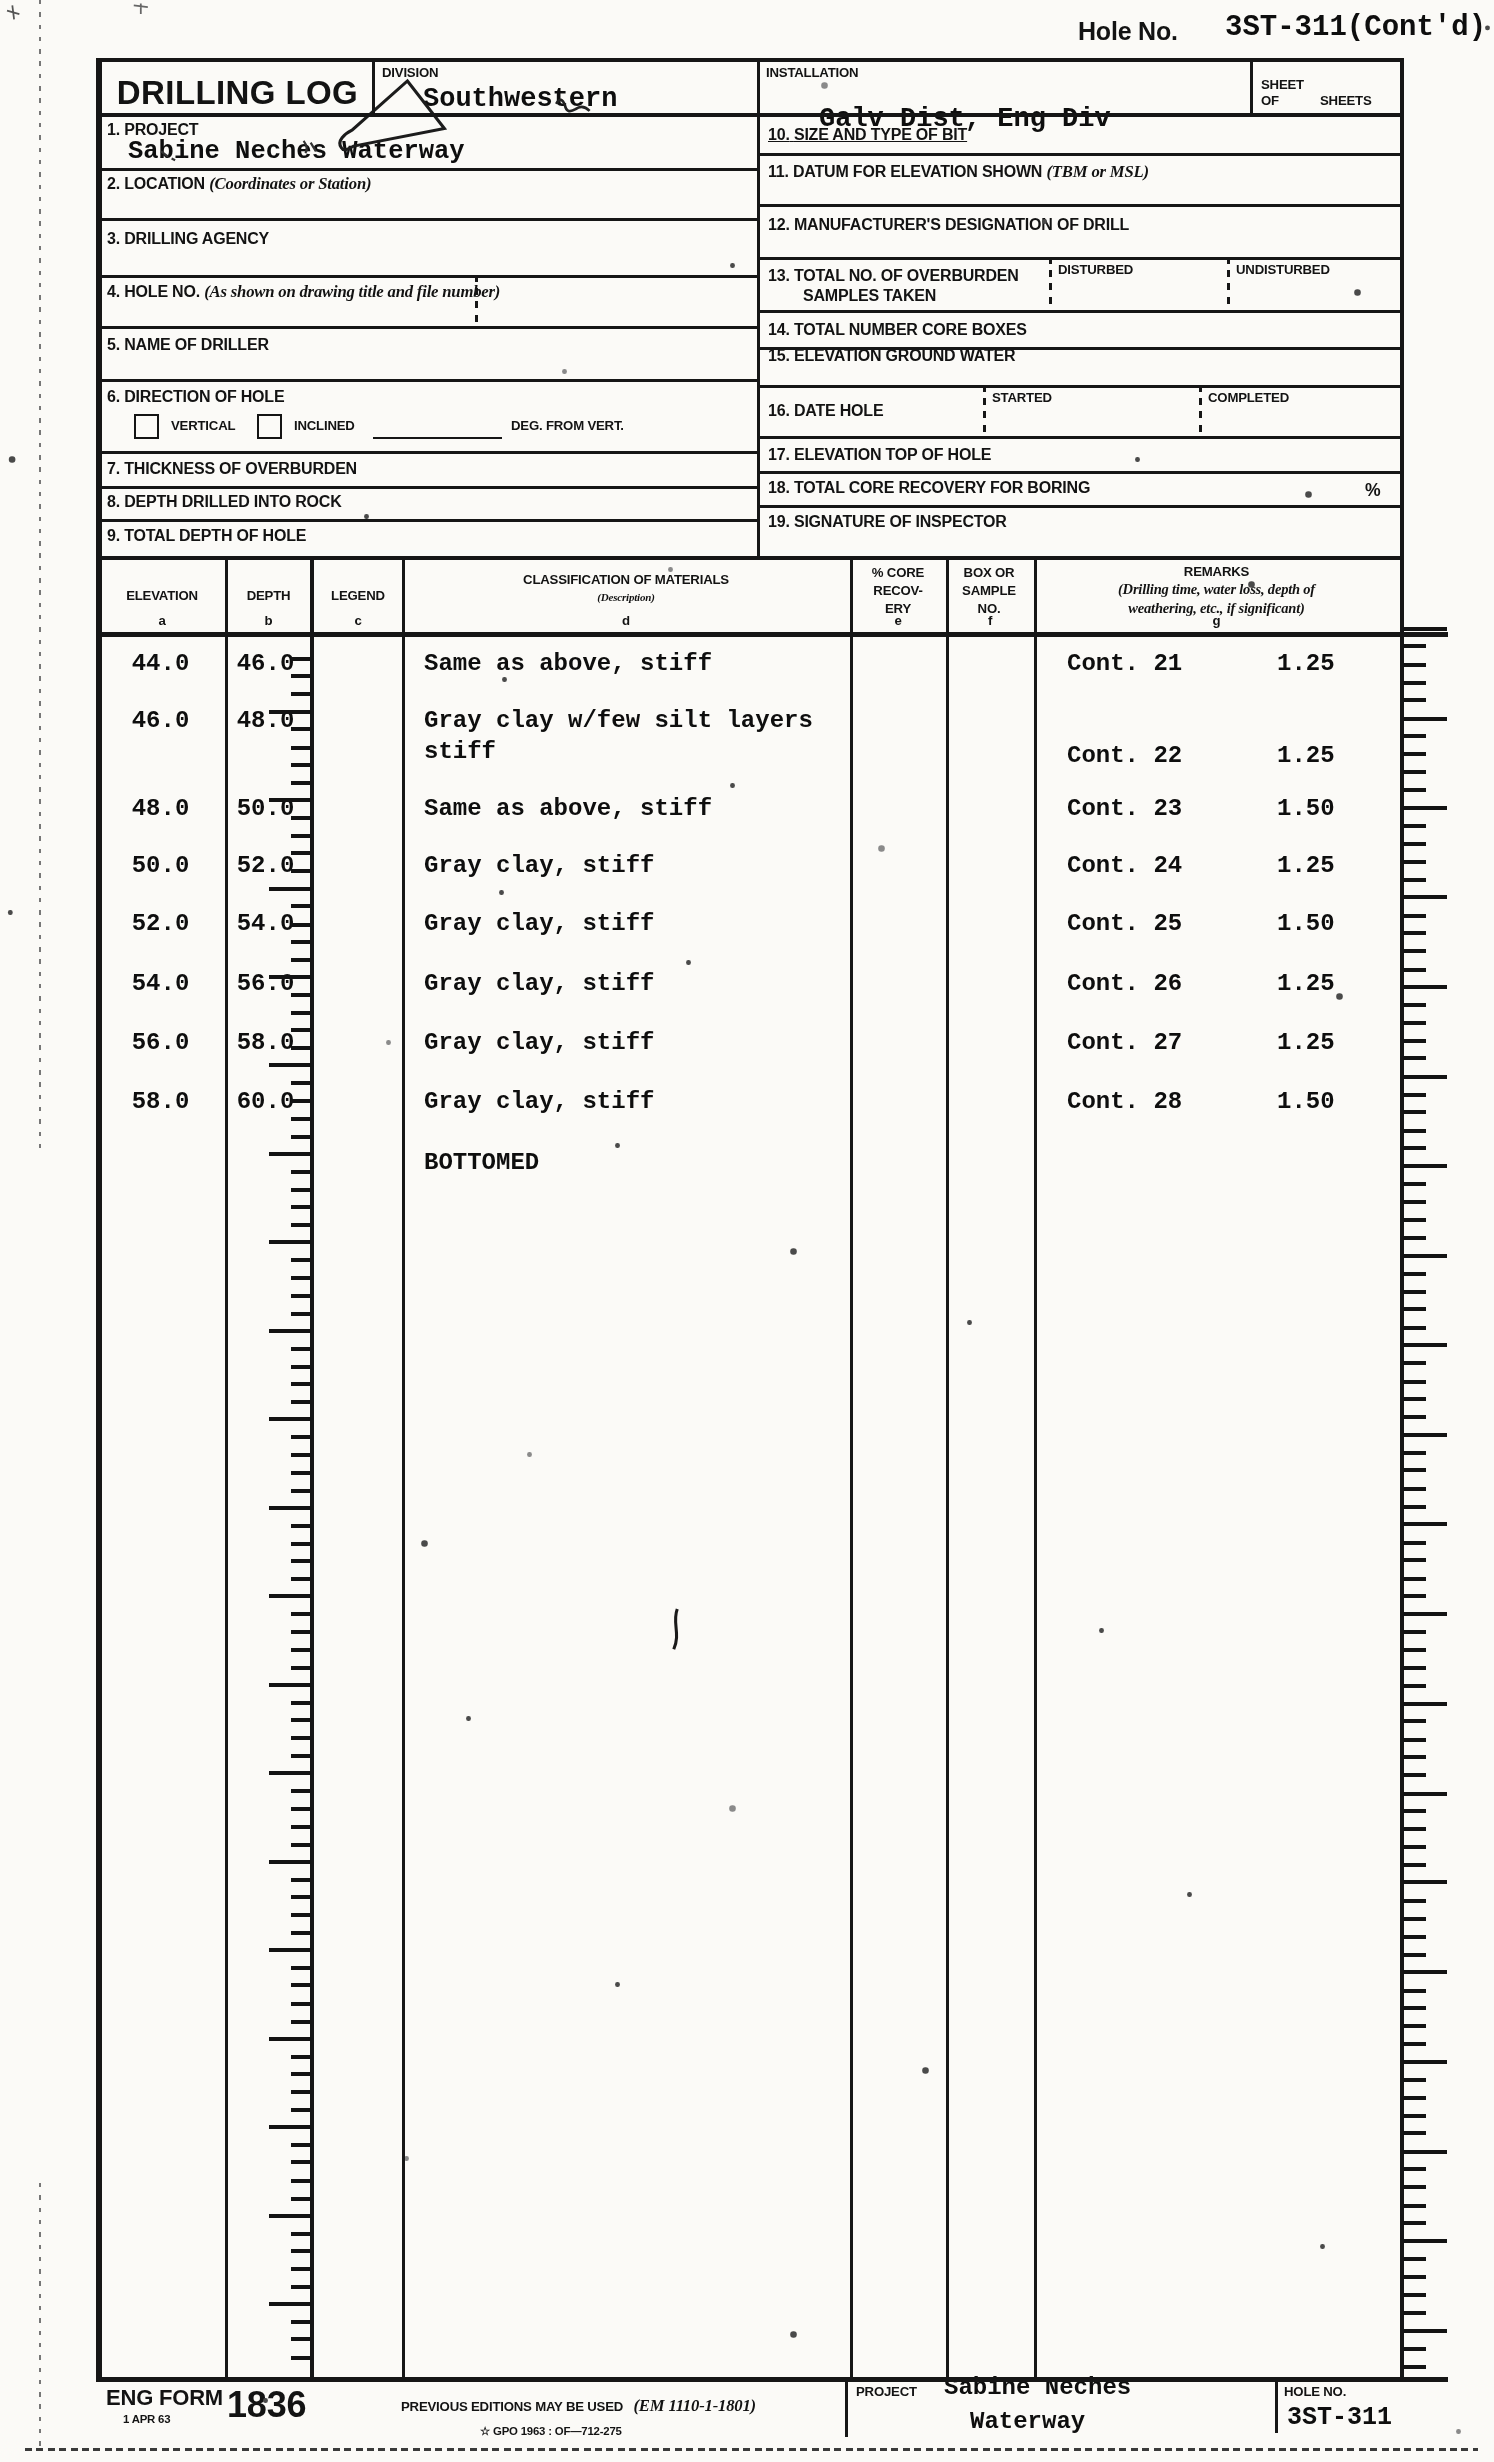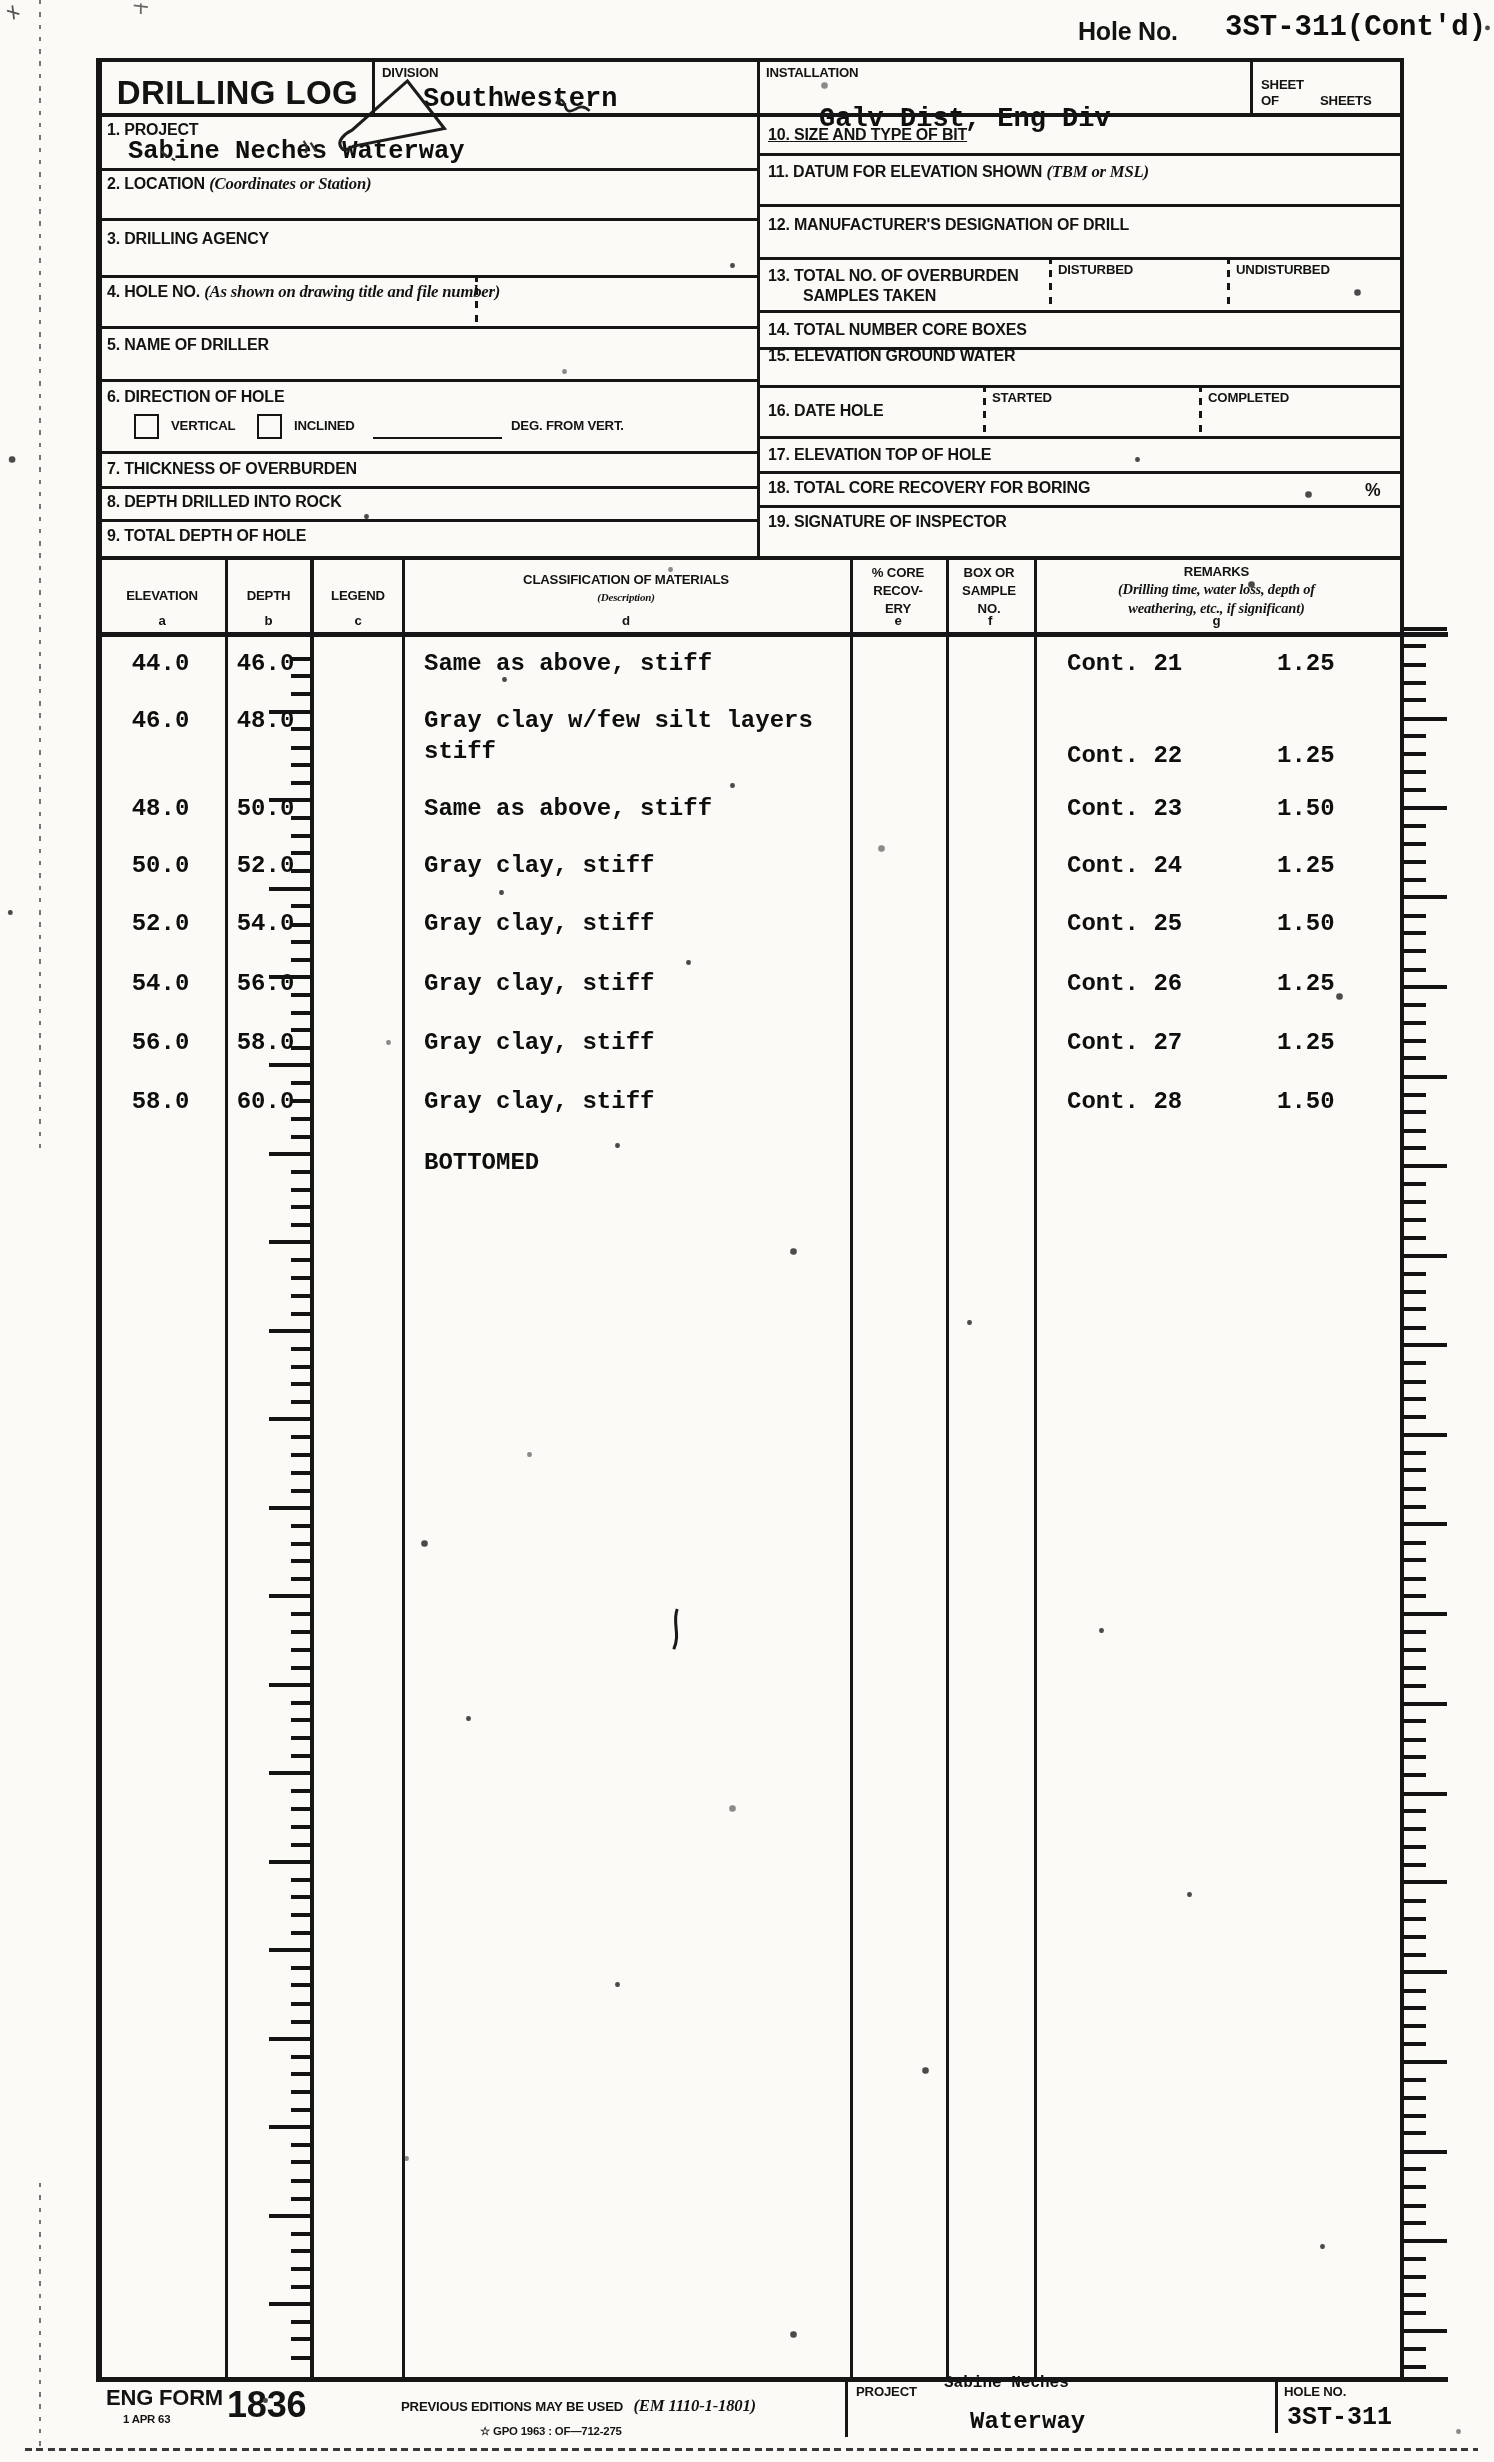--- a/index.html
+++ b/index.html
@@ -215,21 +215,21 @@
 
   <div class="lbl" style="left:106px;top:2384px;font-size:22px;">ENG FORM</div>
   <div class="lbl xs" style="left:123px;top:2412px;">1 APR 63</div>
   <div class="lbl" style="left:227px;top:2382px;font-size:36px;">1836</div>
   <div class="lbl sm" style="left:401px;top:2396px;">
     <span>PREVIOUS EDITIONS MAY BE USED</span>&nbsp;&nbsp;
     <span class="it" style="font-size:16.7px;">(EM 1110-1-1801)</span>
   </div>
   <div class="lbl xs" style="left:480px;top:2424px;">☆ GPO 1963 : OF—712-275</div>
   <div class="lbl sm" style="left:856px;top:2384px;">PROJECT</div>
-  <div class="tw" style="left:944px;top:2374px;font-size:16px;">Sabine Neches</div>
+  <div class="tw" style="left:944px;top:2374px;font-size:24px;">Sabine Neches</div>
   <div class="tw" style="left:970px;top:2408px;font-size:24px;">Waterway</div>
   <div class="lbl sm" style="left:1284px;top:2384px;">HOLE NO.</div>
   <div class="tw" style="left:1287px;top:2403px;font-size:25px;">3ST-311</div>
 
   <svg width="616" height="176" style="left:0;top:0;" viewBox="0 0 700 200">
     <path d="M388,168 C382,160 392,152 400,148 L463,92 L505,146 L402,166 C396,170 390,172 388,168 Z" fill="none" stroke="#1c1c1c" stroke-width="3.5"></path>
     <path d="M632,118 q6,-10 10,2 q2,10 12,4 q8,-6 16,2" fill="none" stroke="#222" stroke-width="3"></path>
     <path d="M8,12 l14,4 M14,6 l2,16" stroke="#555" stroke-width="2" fill="none"></path>
     <path d="M152,6 l16,2 m-8,-4 l0,12" stroke="#666" stroke-width="2" fill="none"></path>
     <path d="M183,172 l8,6 m4,2 l4,2" stroke="#333" stroke-width="2.5" fill="none"></path>

